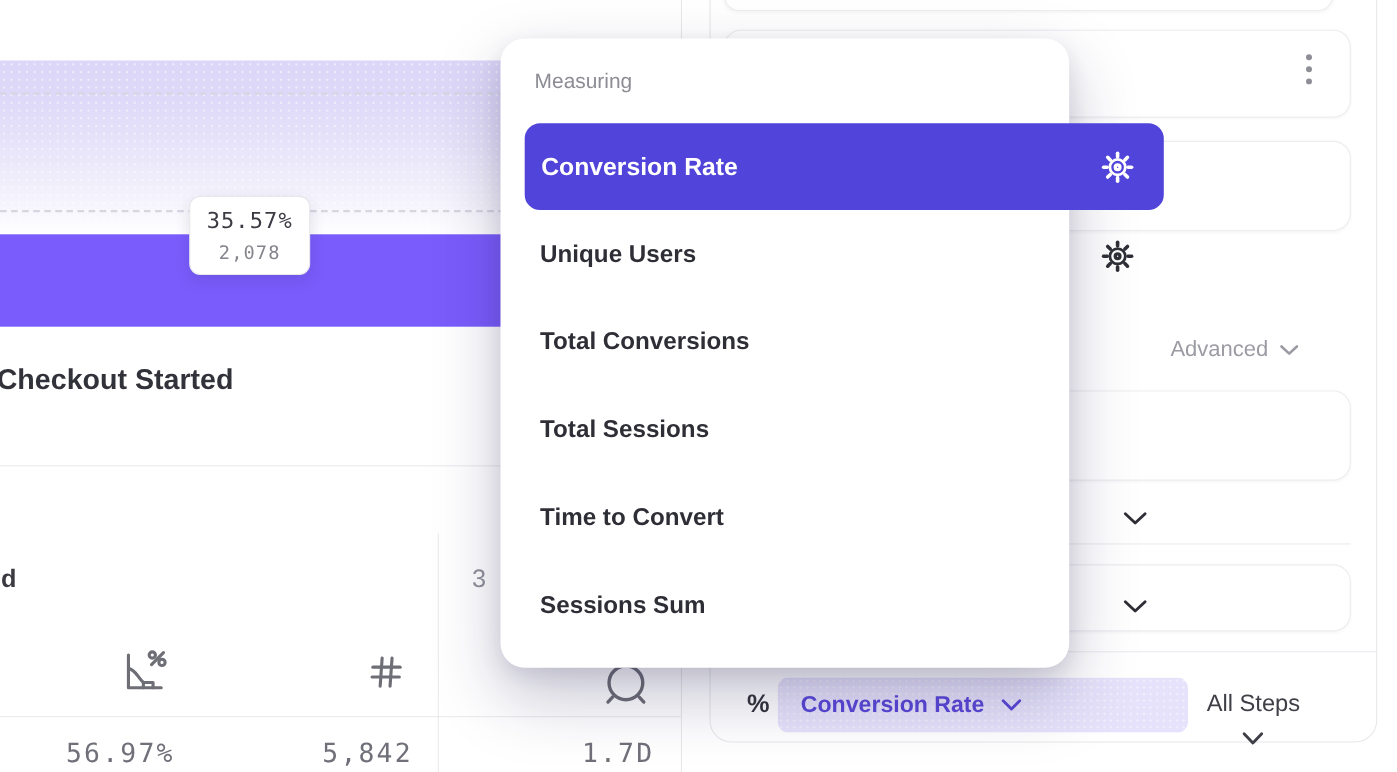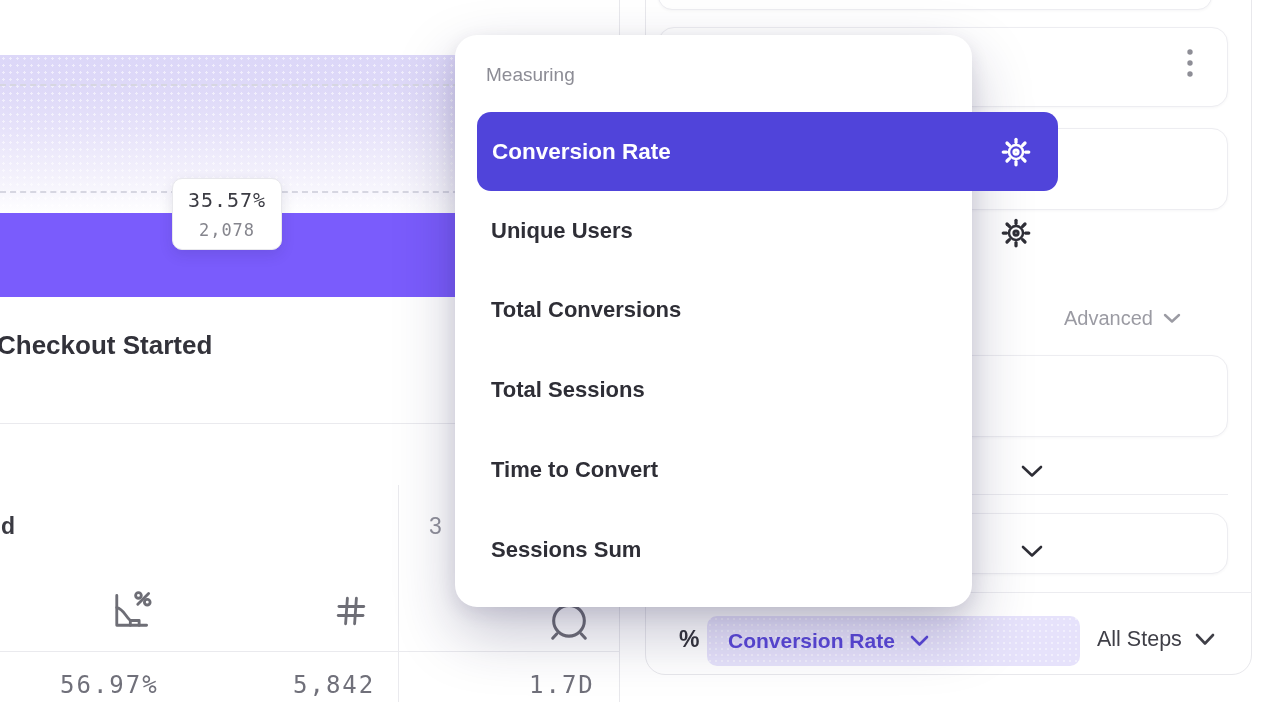--- a/index.html
+++ b/index.html
@@ -61,21 +61,21 @@
   .side-div-2{left:646px;top:592px;width:606px;height:0;border-top:1.5px solid #ececf0;}
   .advanced{left:1064px;top:307px;display:flex;align-items:center;gap:10px;font-size:20px;color:#9b9ba3;cursor:pointer;}
 
   .footer-percent{left:679px;top:626px;font-size:23px;font-weight:600;color:#33333b;}
   .measure-pill{
     left:707px;top:616px;width:373px;height:50px;background:#e6e2fb;border-radius:10px;
     display:flex;align-items:center;padding-left:21px;box-sizing:border-box;gap:15px;cursor:pointer;
     background-image:radial-gradient(rgba(255,255,255,.45) 1px, rgba(0,0,0,0) 1.1px);background-size:6px 6px;
   }
   .measure-pill .lbl{font-size:21px;font-weight:600;color:#5a48d8;white-space:nowrap;}
-  .all-steps{left:1097px;top:627px;display:flex;align-items:center;gap:13px;cursor:pointer;}
+  .all-steps{left:1097px;top:627px;display:flex;align-items:center;gap:13px;cursor:pointer;flex-direction:column;}
   .all-steps .lbl{font-size:21.5px;font-weight:500;color:#3f3f47;white-space:nowrap;}
 
   
   .dropdown{
     left:455px;top:35px;width:517px;height:572px;background:#fff;border-radius:22px;z-index:10;
     box-shadow:0 26px 60px rgba(35,30,80,.26),0 6px 18px rgba(35,30,80,.10);
   }
   .dropdown .rel{position:absolute;}
   .menu-label{left:31px;top:29px;font-size:19px;color:#8c8c95;}
   .menu-selected{

